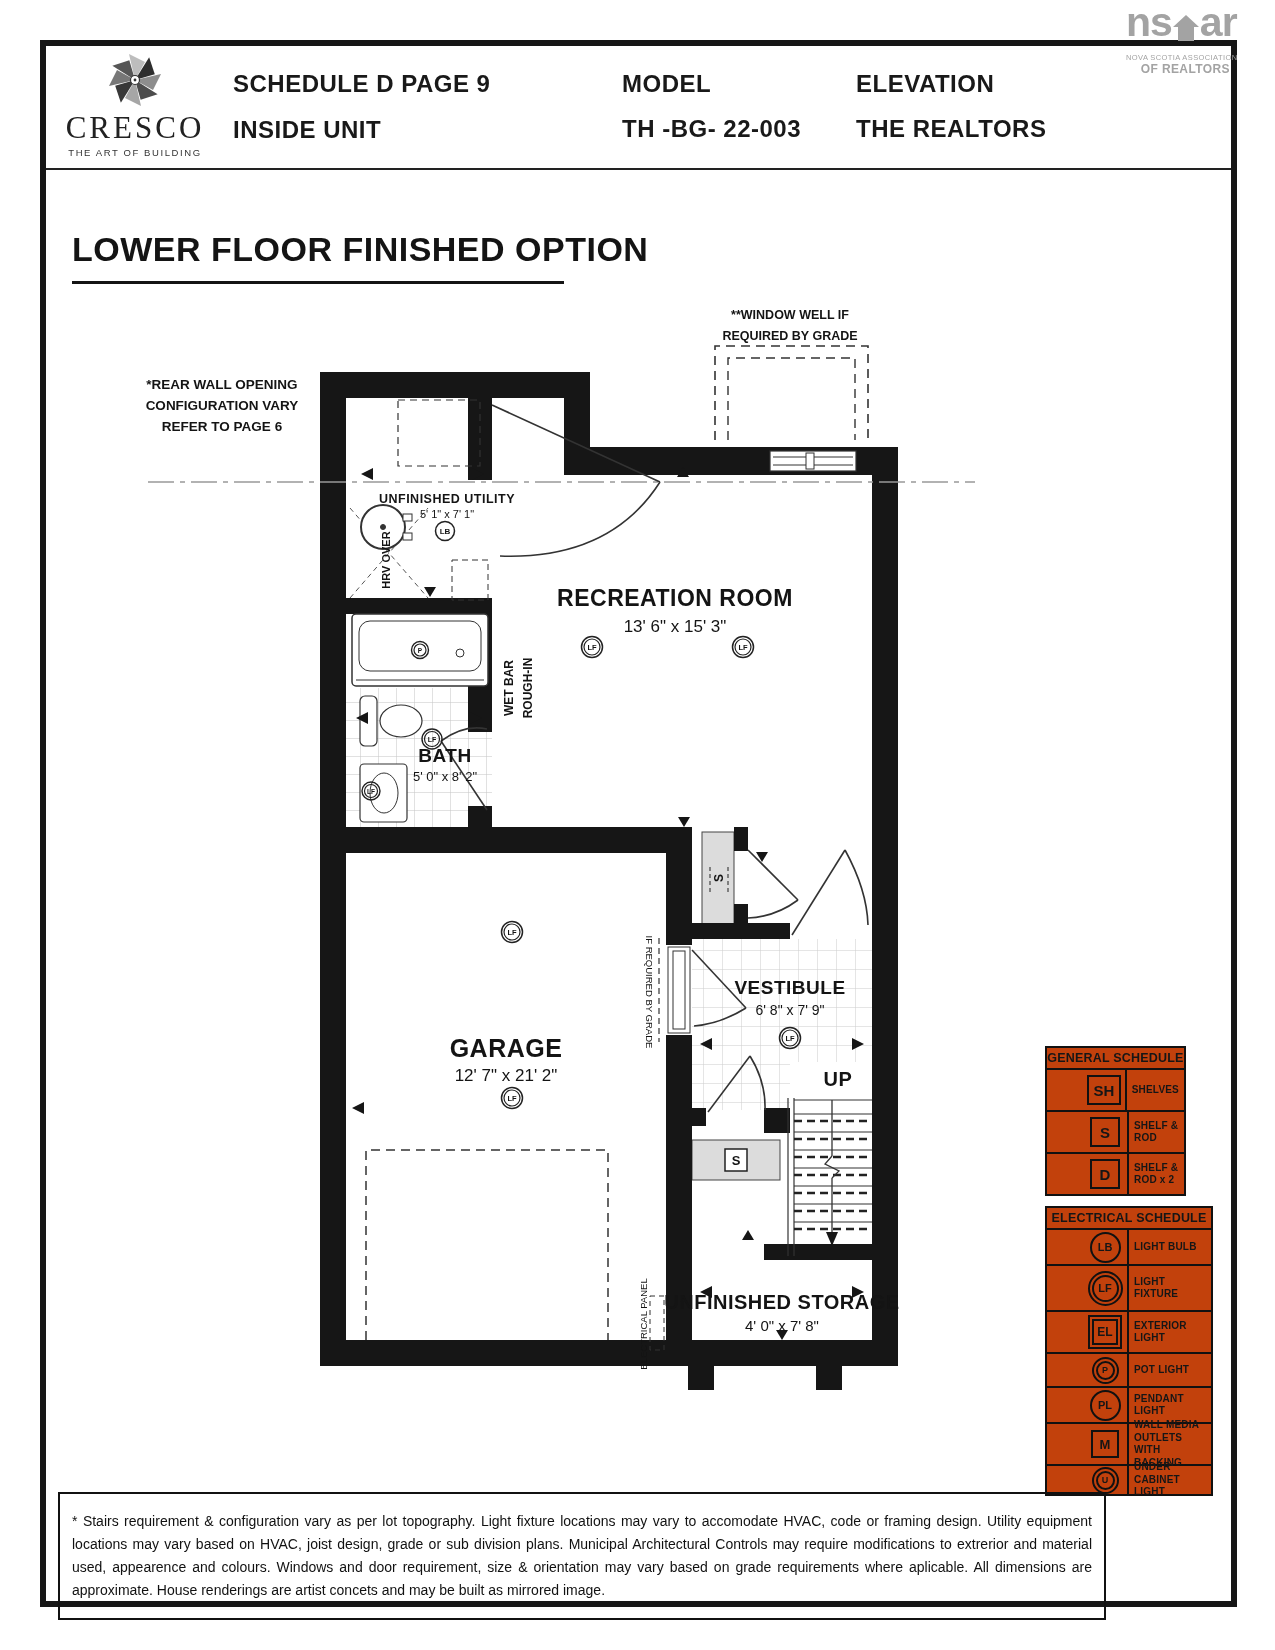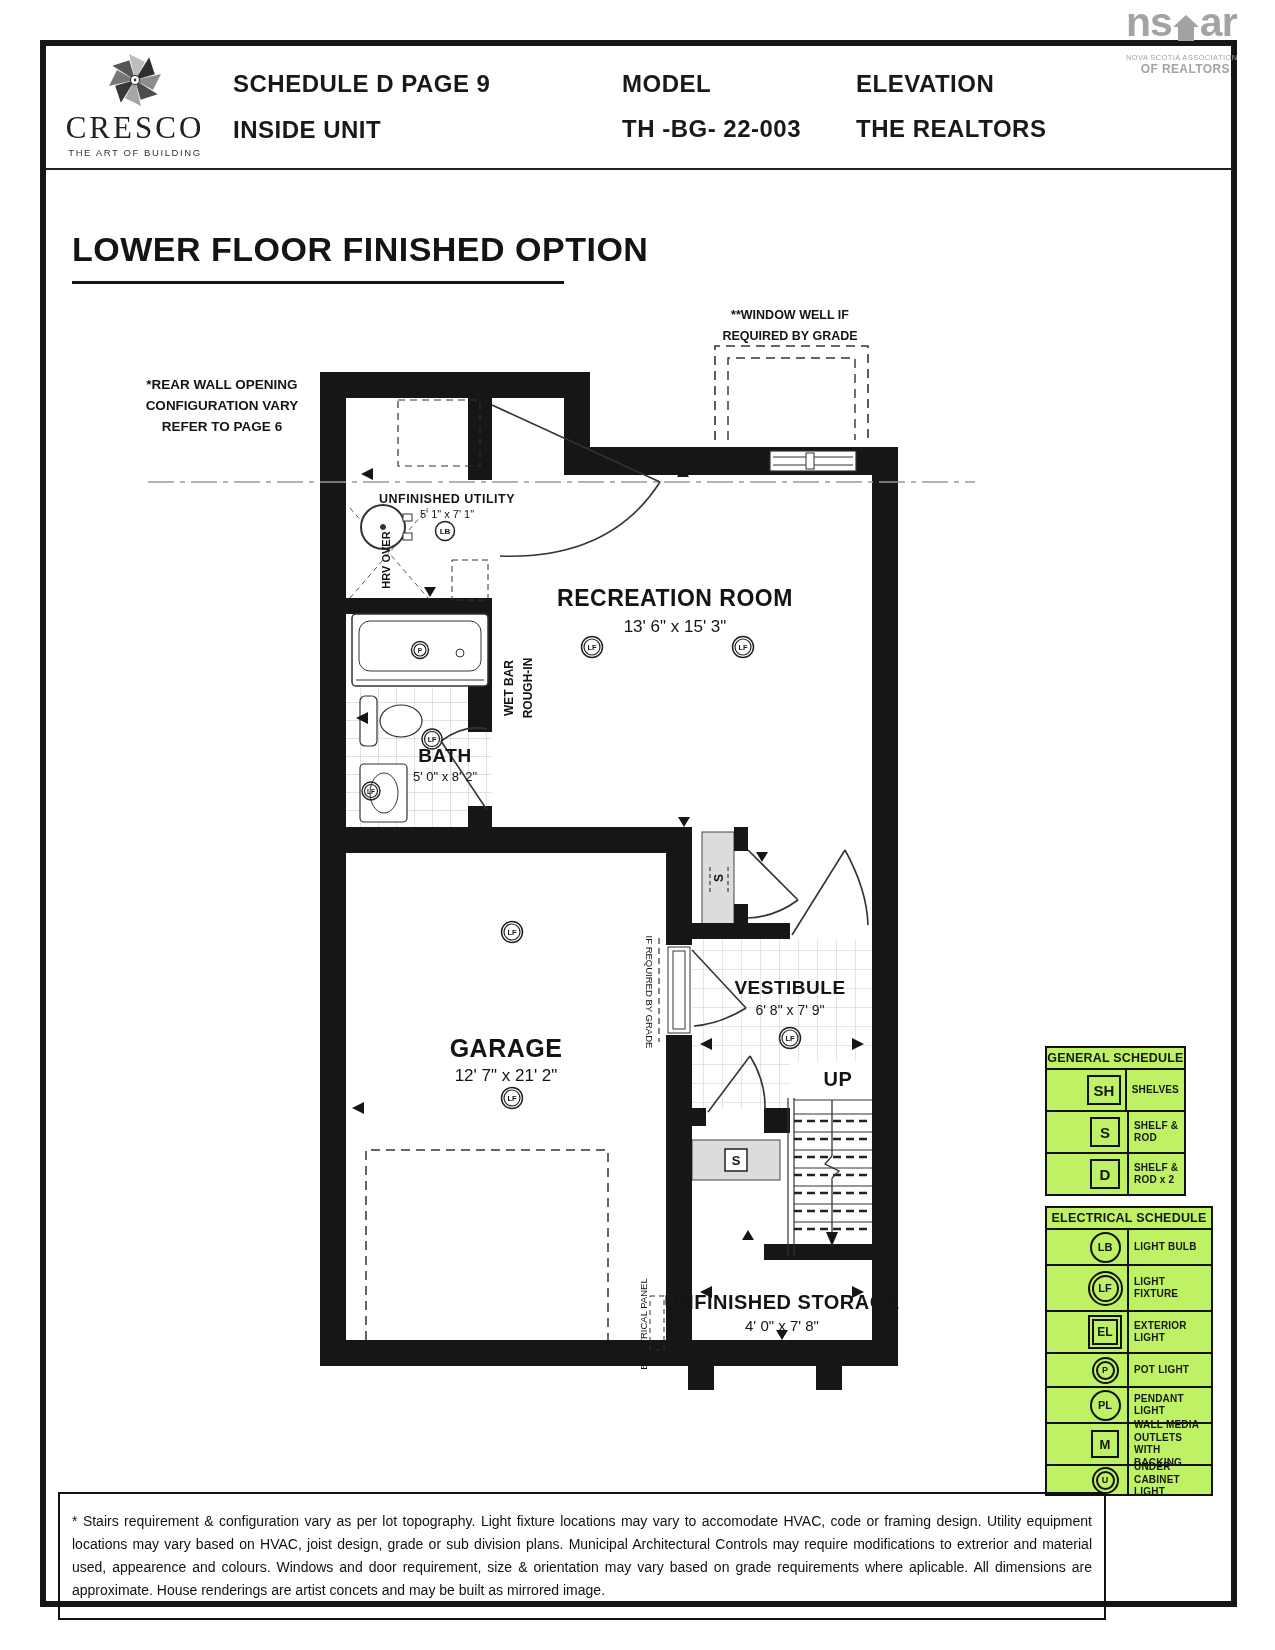--- a/index.html
+++ b/index.html
@@ -32,21 +32,21 @@
   .nsar .sub2{font-size:12px;font-weight:700;letter-spacing:.4px;text-align:right;width:104px;}
 
   
   .page-title{left:72px;top:230px;font-size:34px;font-weight:700;letter-spacing:.5px;color:#141414;}
   .title-underline{left:72px;top:281px;width:492px;height:3px;background:#141414;}
 
   
   svg.plan{left:0;top:0;z-index:2;}
 
   
-  .legend{background:#bef264;z-index:3;}
+  .legend{background:#c2410c;z-index:3;}
   .gen-schedule{left:1045px;top:1046px;width:141px;}
   .elec-schedule{left:1045px;top:1206px;width:168px;}
   .ltitle{border:2px solid #111;text-align:center;font-weight:700;font-size:12.5px;letter-spacing:.2px;padding:3px 0;}
   .lrow{display:flex;align-items:center;border:2px solid #111;border-top:0;}
   .symcell{width:44px;align-self:stretch;display:flex;align-items:center;justify-content:center;border-right:2px solid #111;padding-left:36px;}
   .lbl{flex:1;padding:3px 5px;font-size:10px;font-weight:700;letter-spacing:.2px;line-height:1.25;}
   .boxsym{border:2.5px solid #111;display:flex;align-items:center;justify-content:center;font-weight:700;}
   .b-sh{width:30px;height:26px;font-size:15px;}
   .b-s,.b-d{width:26px;height:26px;font-size:15px;}
   .b-m{width:24px;height:24px;font-size:13px;}

